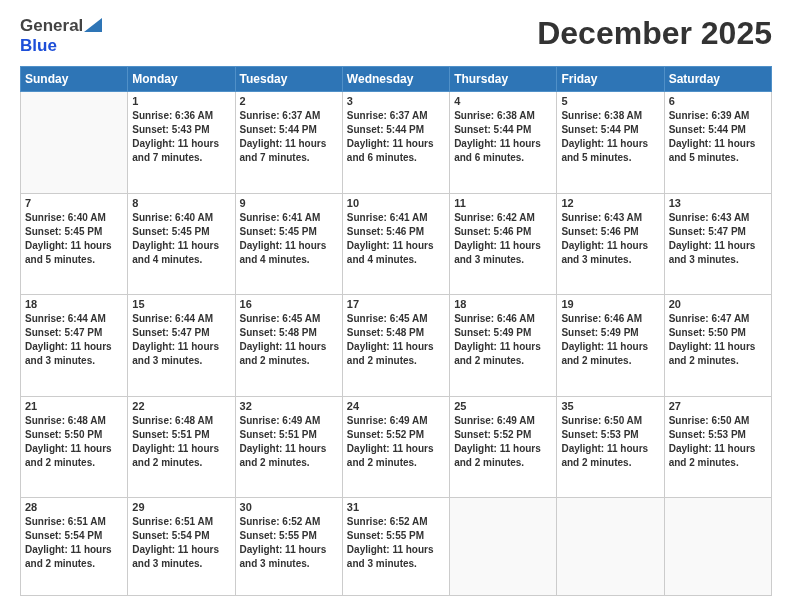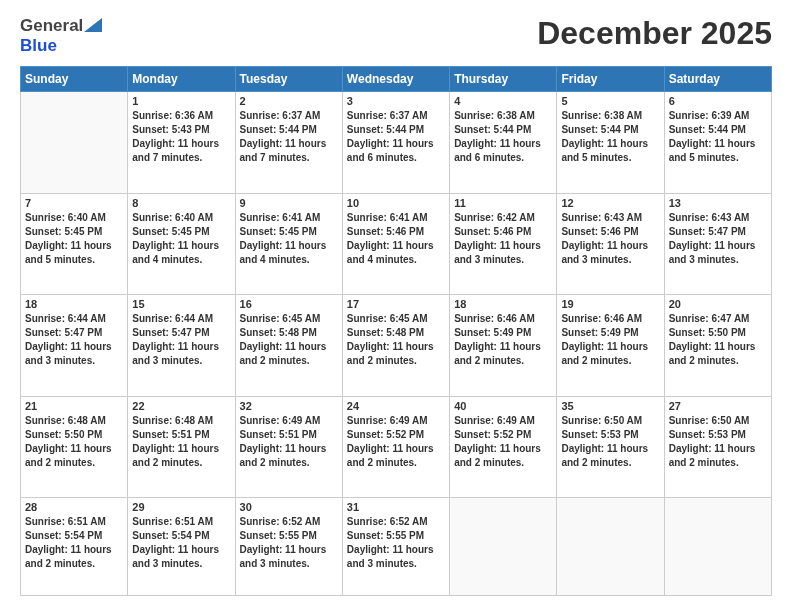--- a/index.html
+++ b/index.html
@@ -230,21 +230,21 @@
           </td>
           <td>
             <div class="day-num">32</div>
             <div class="day-info">Sunrise: 6:49 AM<br>Sunset: 5:51 PM<br>Daylight: 11 hours<br>and 2 minutes.</div>
           </td>
           <td>
             <div class="day-num">24</div>
             <div class="day-info">Sunrise: 6:49 AM<br>Sunset: 5:52 PM<br>Daylight: 11 hours<br>and 2 minutes.</div>
           </td>
           <td>
-            <div class="day-num">40</div>
+            <div class="day-num">25</div>
             <div class="day-info">Sunrise: 6:49 AM<br>Sunset: 5:52 PM<br>Daylight: 11 hours<br>and 2 minutes.</div>
           </td>
           <td>
             <div class="day-num">35</div>
             <div class="day-info">Sunrise: 6:50 AM<br>Sunset: 5:53 PM<br>Daylight: 11 hours<br>and 2 minutes.</div>
           </td>
           <td>
             <div class="day-num">27</div>
             <div class="day-info">Sunrise: 6:50 AM<br>Sunset: 5:53 PM<br>Daylight: 11 hours<br>and 2 minutes.</div>
           </td>

